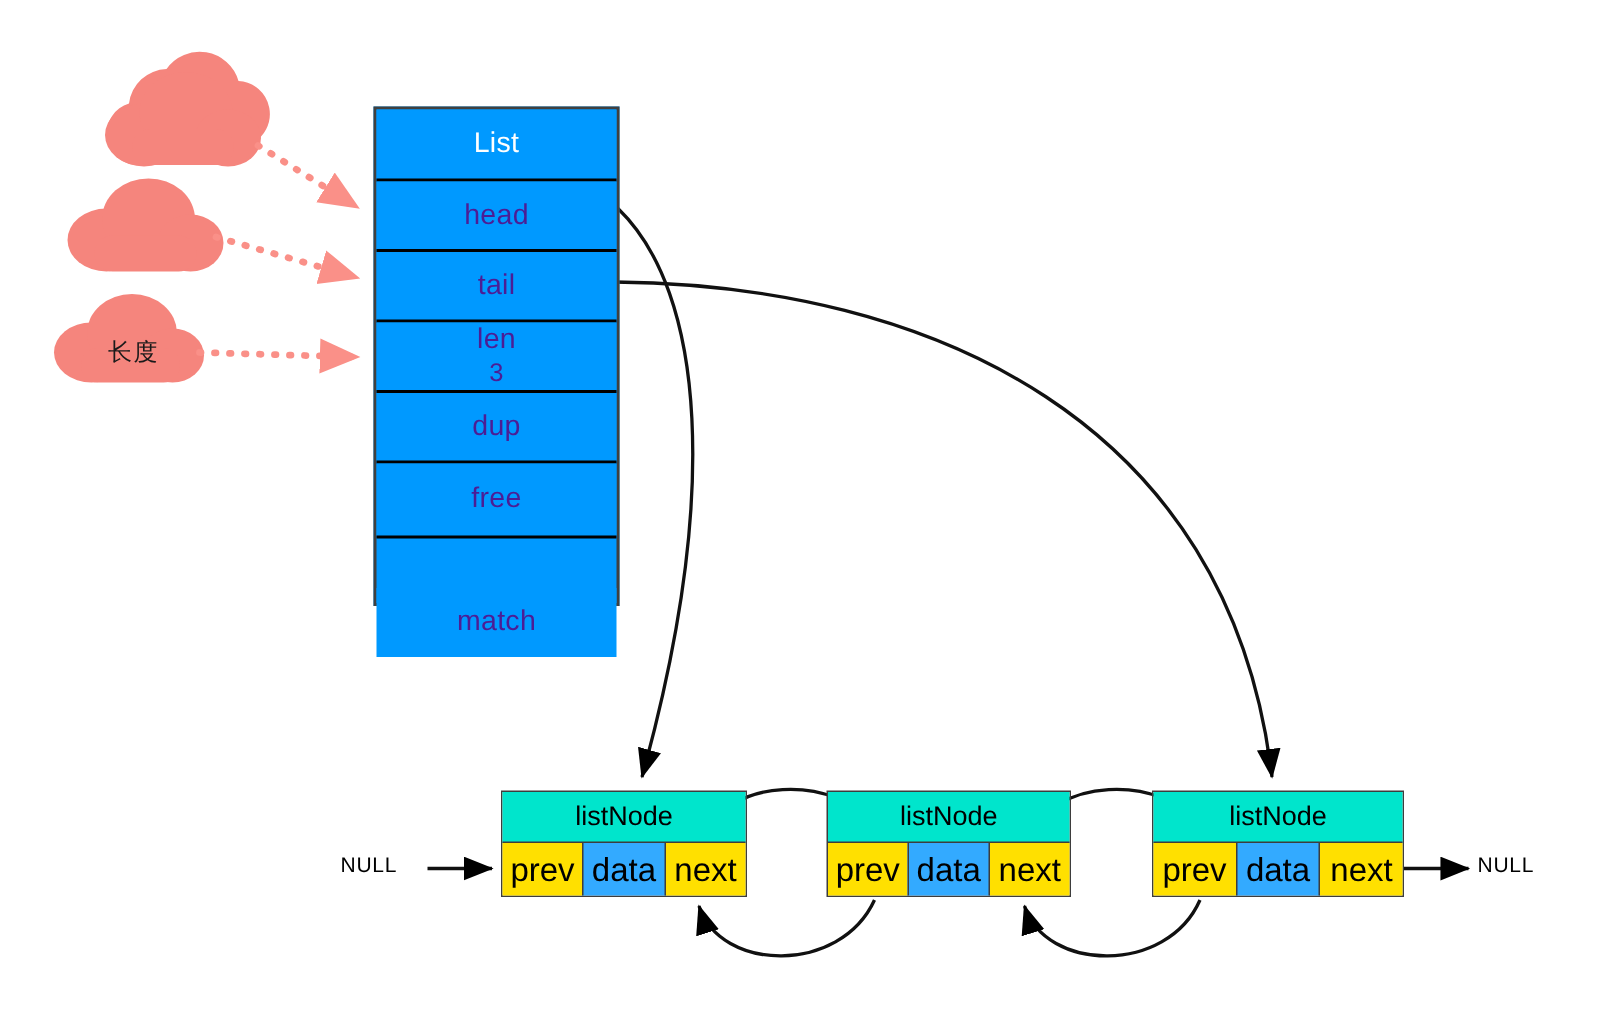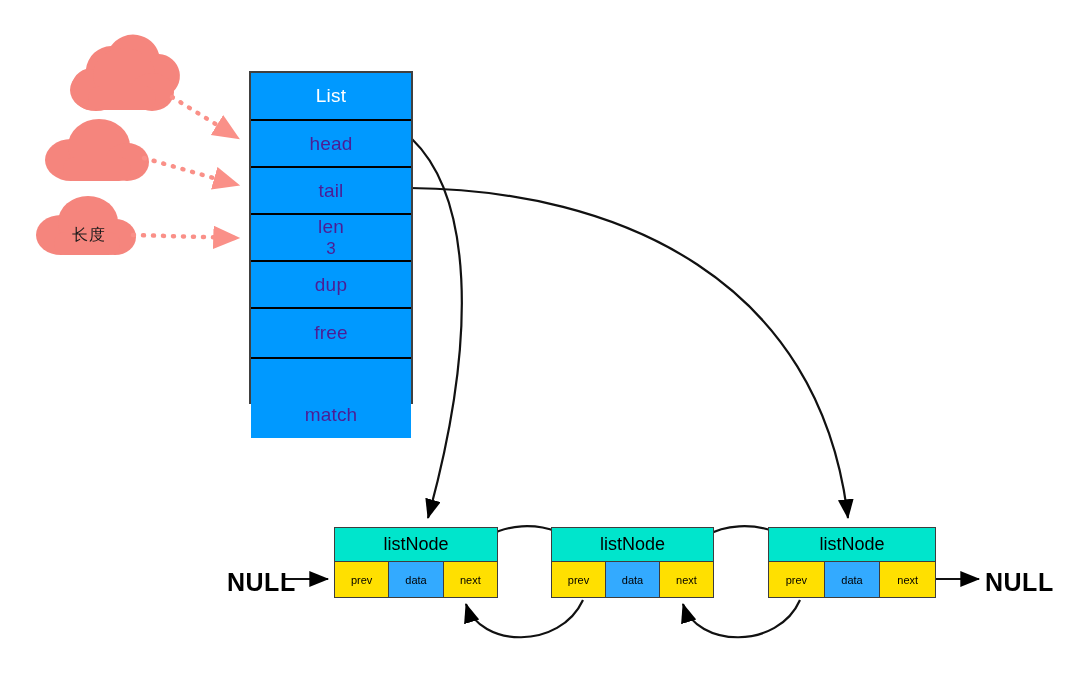--- a/index.html
+++ b/index.html
@@ -94,40 +94,40 @@
     box-sizing: border-box;
   }
   .node-fields {
     display: flex;
     height: 35px;
   }
   .node-cell {
     display: flex;
     align-items: center;
     justify-content: center;
-    font-size: 11px;
+    font-size: 22px;
     color: #000000;
     box-sizing: border-box;
   }
   .cell-prev, .cell-next {
     background: #ffe000;
     flex: 1 1 0;
   }
   .cell-data {
     background: #33aaff;
     flex: 1 1 0;
     border-left: 1.5px solid #3d3d3d;
     border-right: 1.5px solid #3d3d3d;
   }
 
   
   .null-label {
     position: absolute;
-    font-size: 25px;
-    font-weight: bold;
+    font-size: 14px;
+    font-weight: normal;
     color: #000000;
     letter-spacing: 0.5px;
   }
 </style>
 </head>
 <body>
 
 <div id="canvas">
 
   <svg class="layer" viewBox="0 0 1080 673" xmlns="http://www.w3.org/2000/svg">

